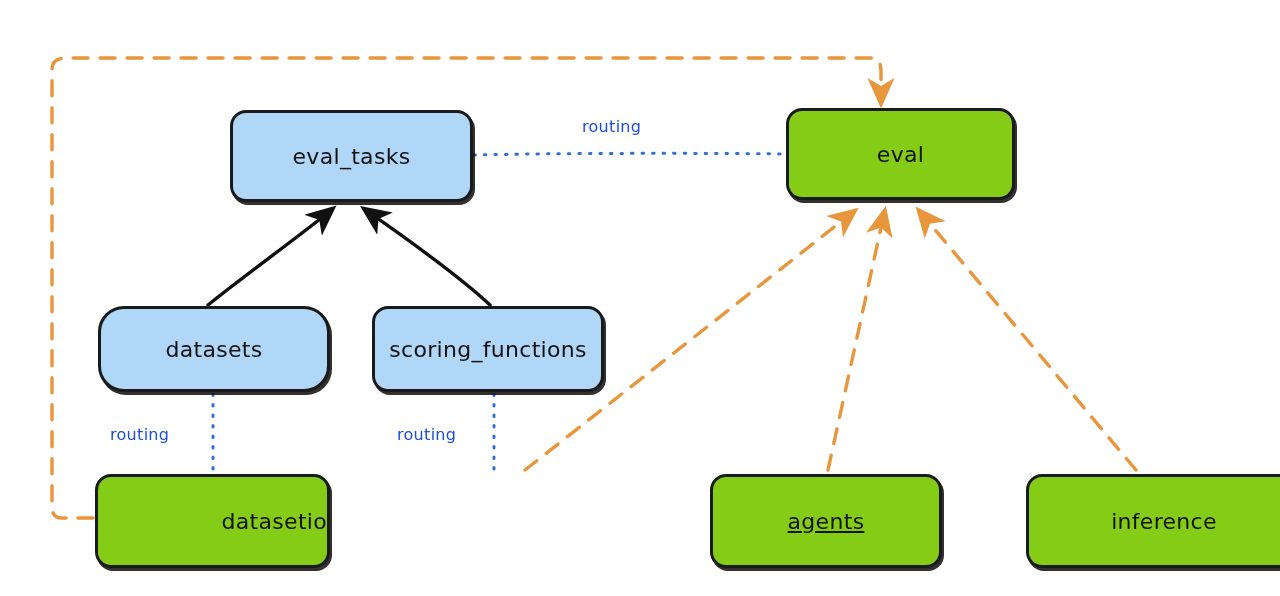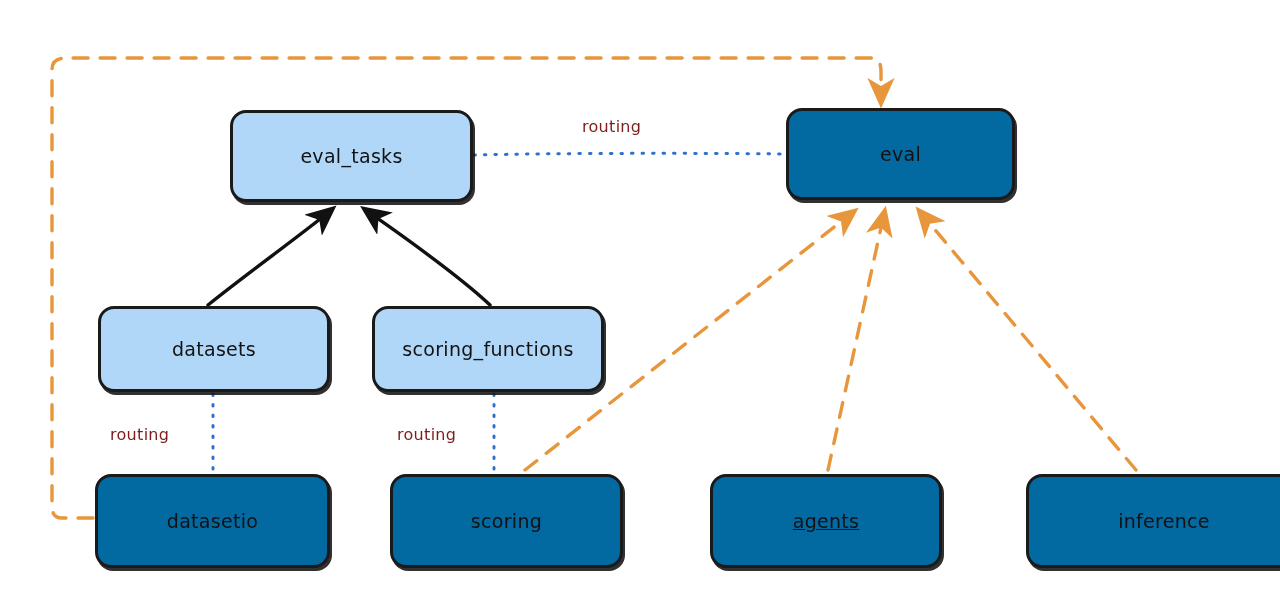--- a/index.html
+++ b/index.html
@@ -10,30 +10,30 @@
     overflow:hidden;
   }
   #stage{position:relative;width:1280px;height:596px;}
   svg#wires{position:absolute;left:0;top:0;width:1280px;height:596px;}
   .node{
     position:absolute;
     box-sizing:border-box;
     display:flex;align-items:center;justify-content:center;
     border:3px solid #1a1a1a;
     border-radius:16px;
-    font-size:19px;
+    font-size:22px;
     color:#121212;
     letter-spacing:.3px;
     box-shadow:2px 3px 0 rgba(20,20,20,.88);
   }
   .node.blue{background:#b0d6f8;}
-  .node.green{background:#0369a1;}
+  .node.green{background:#84cc16;}
   .edge-label{
     position:absolute;
-    color:#7f1d1d;
+    color:#1d4ed8;
     font-size:16px;
     letter-spacing:.3px;
     white-space:nowrap;
   }
 </style>
 </head>
 <body>
 
 <div id="stage">
 
@@ -67,35 +67,32 @@
   </svg>
 
   <div class="node blue" style="left:230px;top:110px;width:243px;height:92px;">
     <span>eval_tasks</span>
   </div>
 
   <div class="node green" style="left:786px;top:108px;width:229px;height:92px;">
     <span>eval</span>
   </div>
 
-  <div class="node blue" style="left:98px;top:306px;width:232px;height:86px;">
+  <div class="node blue" style="left:98px;top:306px;width:232px;height:86px;border-radius:26px;">
     <span>datasets</span>
   </div>
 
   <div class="node blue" style="left:372px;top:306px;width:232px;height:86px;">
     <span>scoring_functions</span>
   </div>
 
-  <div class="node green" style="left:95px;top:474px;width:235px;height:94px;">
+  <div class="node green" style="left:95px;top:474px;width:235px;height:94px;justify-content:flex-end;">
     <span>datasetio</span>
   </div>
 
-  <div class="node green" style="left:390px;top:474px;width:233px;height:94px;">
-    <span>scoring</span>
-  </div>
 
   <div class="node green" style="left:710px;top:474px;width:232px;height:94px;text-decoration:underline;">
     <span>agents</span>
   </div>
 
   <div class="node green" style="left:1026px;top:474px;width:276px;height:94px;">
     <span>inference</span>
   </div>
 
   <div class="edge-label" style="left:582px;top:117px;">routing</div>

